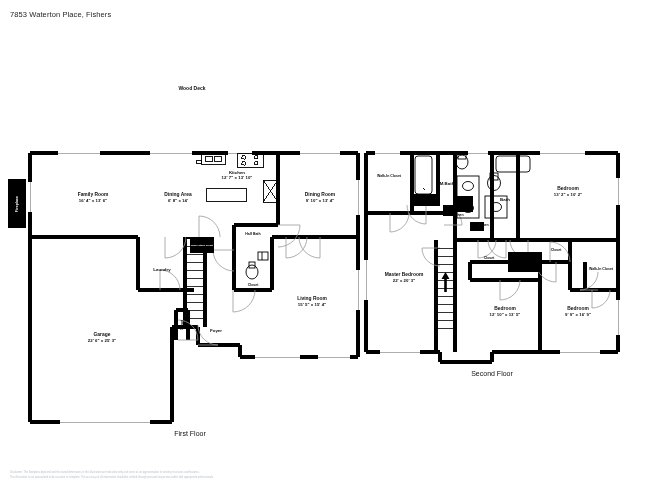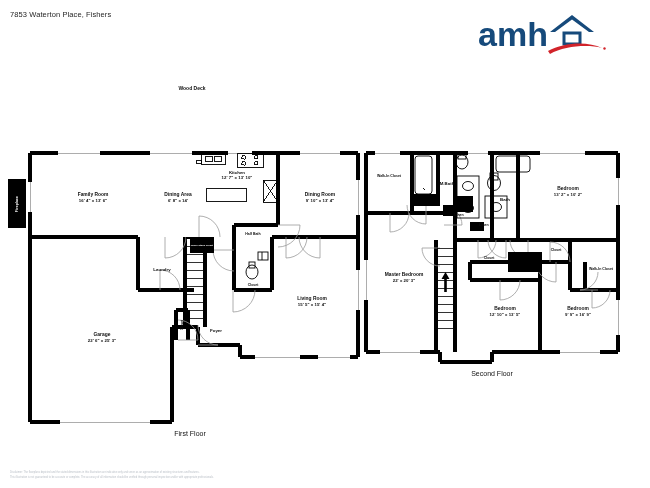--- a/index.html
+++ b/index.html
@@ -79,34 +79,20 @@
   }
   .disclaimer p { margin: 0; }
 </style>
 </head>
 <body>
 
 <div id="page">
 
   <div class="addr">7853 Waterton Place, Fishers</div>
 
-  <div class="logo">
-    <svg viewBox="0 0 162 48" width="162" height="48">
-
-      <text x="2" y="36" font-family="Liberation Sans, sans-serif" font-size="34" font-weight="bold" fill="#164a7b">amh</text>
-
-      <g>
-        <path d="M74 22 L96 5 L118 22 L113 22 L96 9.6 L79 22 Z" fill="#164a7b"></path>
-        <path d="M88 23 L104 23 L104 34 L88 34 Z" fill="none" stroke="#164a7b" stroke-width="3"></path>
-      </g>
-
-      <path d="M72 41 C88 32, 112 31, 126 38 C112 34, 88 36, 74 44 Z" fill="#d2232a"></path>
-      <circle cx="128.5" cy="38.5" r="1.2" fill="#d2232a"></circle>
-    </svg>
-  </div>
 
   <div class="plan">
   <svg viewBox="0 0 650 488" width="650" height="488">
     <g fill="none" stroke="#000" stroke-width="3.2" shape-rendering="crispEdges">
 
       <path d="M30 153 L358 153"></path>
 
       <path d="M30 153 L30 237"></path>
 
       <path d="M30 237 L138 237"></path>

